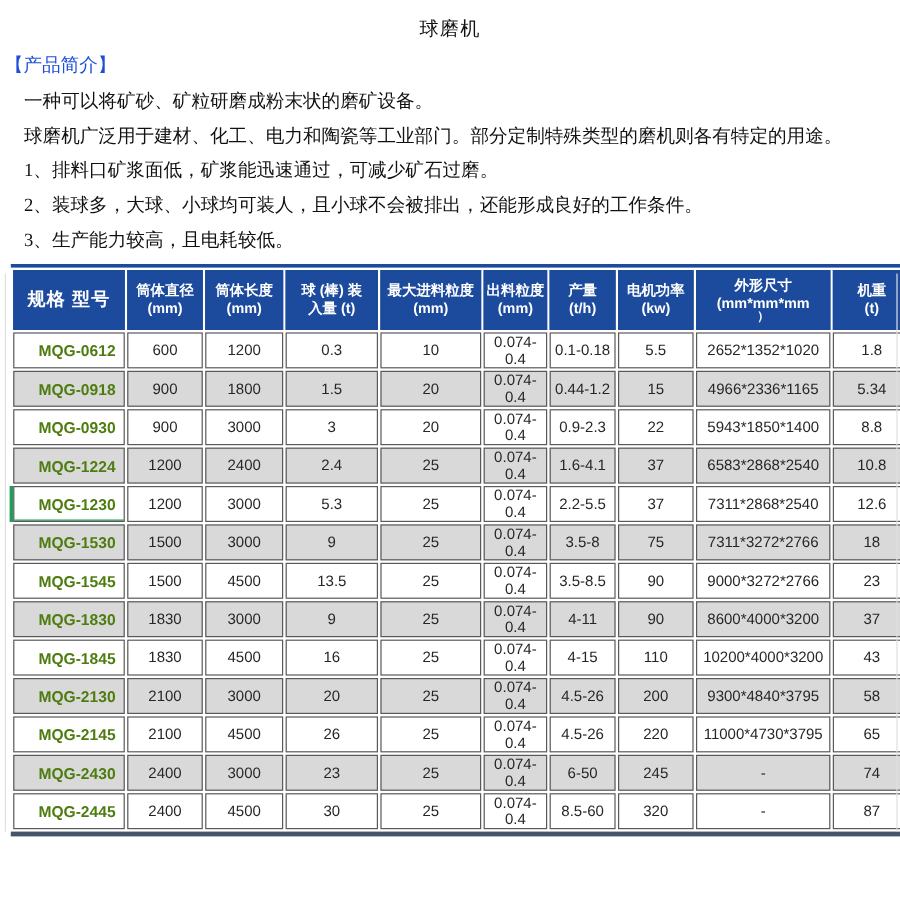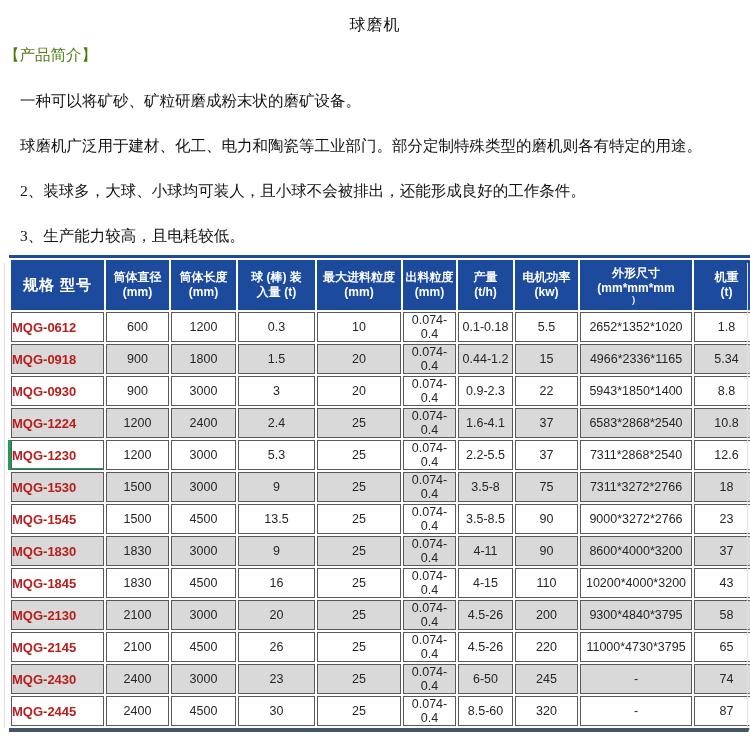--- a/index.html
+++ b/index.html
@@ -8,24 +8,24 @@
     font-family:"Liberation Serif","DejaVu Serif",serif;
     color:#1a1a1a;position:relative;box-sizing:border-box;
     padding:10px 8px 0 8px;
     border-radius:27px;
   }
   .doc-title{
     text-align:center;font-size:16px;line-height:30px;color:#111;
     letter-spacing:1px;
   }
   .sec-heading{
-    font-size:15.5px;line-height:30px;color:#4d7c0f;margin-left:-4px;
+    font-size:15.5px;line-height:30px;color:#1d4ed8;margin-left:-4px;
   }
   .body-line{
-    font-size:15.5px;line-height:29px;color:#111;margin:16px 0 0 12px;
+    font-size:15.5px;line-height:29px;color:#111;margin:0 0 0 12px;
   }
   
   .table-wrap{position:relative;margin-top:5px;margin-left:1px;width:733px;}
   .table-wrap::before, .table-wrap::after{
     content:'';position:absolute;top:8px;bottom:4px;width:1px;background:#e0e0e0;
   }
   .table-wrap::before{left:-5px;}
   .table-wrap::after{right:-6px;}
   table.spec{
     table-layout:fixed;width:733px;
@@ -41,38 +41,39 @@
   }
   .h-line{display:block;font-size:12px;line-height:15px;}
   .h-big{display:block;font-size:15px;line-height:22px;letter-spacing:1px;}
   .h-tiny{display:block;font-size:10px;line-height:8px;}
   table.spec td{
     height:26px;padding:0 2px;vertical-align:middle;text-align:center;
     border:1px solid var(--grid,#595959);
     font-size:12.5px;color:#262626;background:#fff;
   }
   table.spec td.model{
-    text-align:left;padding-left:0;font-weight:bold;font-size:13px;color:#b91c1c;
+    text-align:left;padding-left:20px;font-weight:bold;font-size:13px;color:#4d7c0f;
   }
   tr.shaded td{background:var(--row-shade,#d9d9d9);}
   tr.selected td.model{box-shadow:-3px 0 0 0 var(--selection-green,#1e9e57),
                        0 -1px 0 0 var(--selection-green,#1e9e57) inset;}
 </style>
 </head>
 <body>
 
 <div class="page">
 
   <div class="doc-title">球磨机</div>
 
   <div class="sec-heading">【产品简介】</div>
   <p class="body-line">一种可以将矿砂、矿粒研磨成粉末状的磨矿设备。</p>
 
   <p class="body-line">球磨机广泛用于建材、化工、电力和陶瓷等工业部门。部分定制特殊类型的磨机则各有特定的用途。</p>
 
+  <p class="body-line">1、排料口矿浆面低，矿浆能迅速通过，可减少矿石过磨。</p>
   <p class="body-line">2、装球多，大球、小球均可装人，且小球不会被排出，还能形成良好的工作条件。</p>
   <p class="body-line">3、生产能力较高，且电耗较低。</p>
 
   <div class="table-wrap">
     <table class="spec">
       <colgroup>
         <col style="width:93px">
           <col style="width:63px">
           <col style="width:65px">
         <col style="width:77px">

